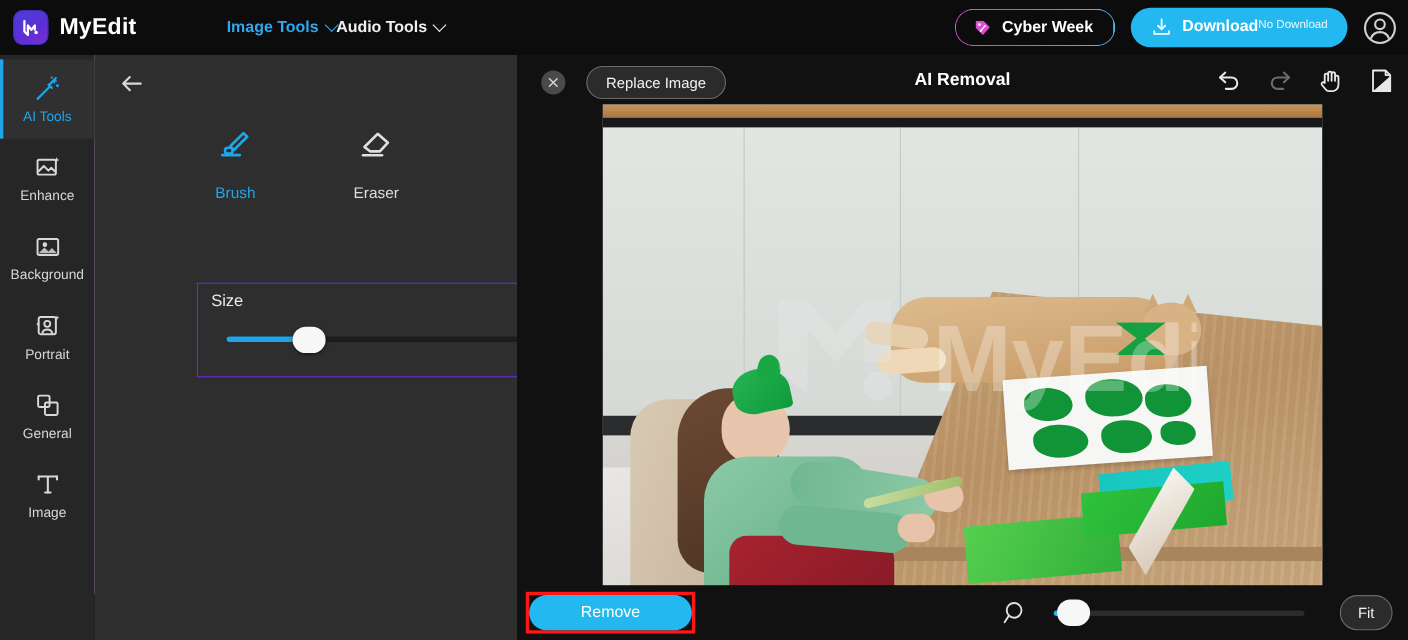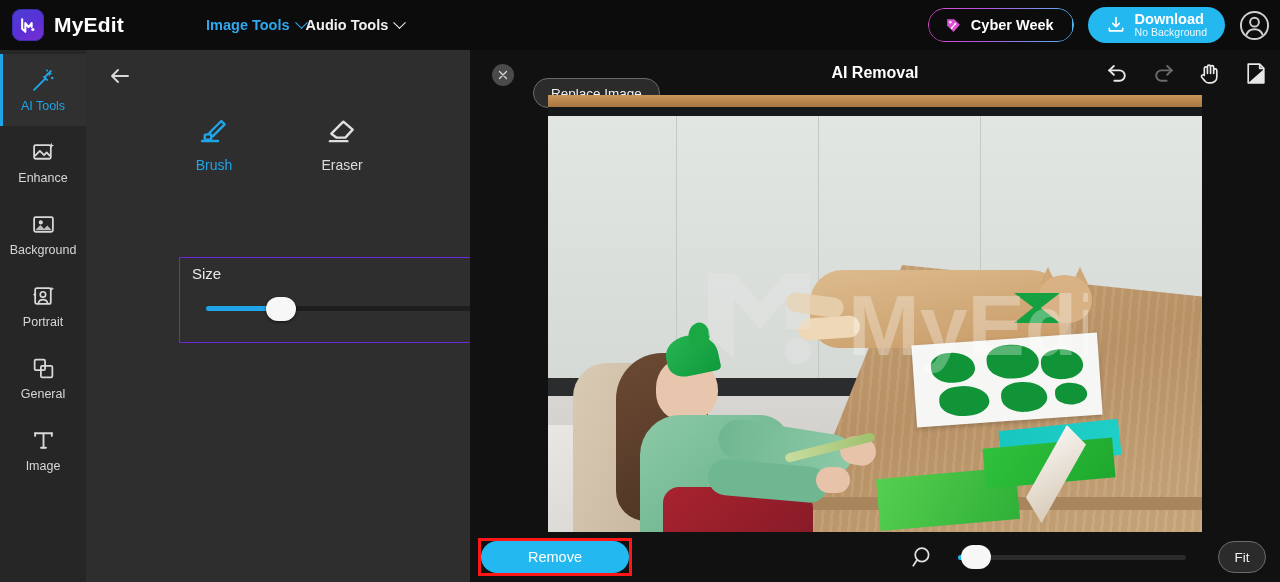--- a/index.html
+++ b/index.html
@@ -42,21 +42,21 @@
     content:""; position:absolute; inset:0; border-radius:18px; padding:1.4px;
     background: linear-gradient(100deg, #e04fd0 0%, #b84fe0 35%, #4fb8f0 100%);
     -webkit-mask: linear-gradient(#000 0 0) content-box, linear-gradient(#000 0 0);
     -webkit-mask-composite: xor; mask-composite: exclude;
   }
   .cyber-label { color: #fff; font-size: 14.5px; font-weight: bold; position: relative; }
   .dl-btn {
     height: 36px; padding: 0 18px; border-radius: 19px;
     background: #23b8f0; display: flex; align-items: center; gap: 9px; cursor: pointer;
   }
-  .dl-texts { display: flex; flex-direction: column; line-height: 1.06; }
+  .dl-texts { display: flex; line-height: 1.06; }
   .dl-main { color: #fff; font-size: 14.5px; font-weight: bold; }
   .dl-sub { color: #eaf8ff; font-size: 10.5px; }
   .avatar-btn { width: 31px; height: 31px; cursor: pointer; }
 
   
   .rail {
     position: absolute; left: 0; top: 50px; width: 86px; height: 532px;
     background: #262626; padding-top: 4px;
   }
   .rail-item {
@@ -70,21 +70,21 @@
   .rail-label { font-size: 12.5px; color: #d6d6d6; }
   .rail-item.active .rail-label { color: #1fa5e8; }
 
   
   .panel {
     position: absolute; left: 86px; top: 50px; width: 384px; height: 532px;
     background: #2e2e2e; border-top-left-radius: 0; border-bottom-left-radius: 0;
   }
   .panel-back { position: absolute; left: 22px; top: 14px; cursor: pointer; }
   .modes { position: absolute; left: 0; top: 65px; width: 100%; display: flex; justify-content: center; gap: 58px; }
-  .mode { display: flex; flex-direction: column; align-items: center; gap: 10px; cursor: pointer; width: 70px; }
+  .mode { display: flex; flex-direction: column; align-items: center; gap: 20px; cursor: pointer; width: 70px; }
   .mode-label { font-size: 14px; color: #dcdcdc; }
   .mode.active .mode-label { color: #1fa5e8; }
 
   .size-box {
     position: absolute; left: 93px; top: 207px; width: 361px; height: 86px;
     border: 1px solid #6d28d9;
   }
   .size-label { position: absolute; left: 12px; top: 7px; font-size: 15px; color: #e8e8e8; }
   .slider-row { position: absolute; left: 26px; top: 42px; width: 332px; display: flex; align-items: center; }
   .track { position: relative; width: 267px; height: 5px; border-radius: 3px; background: #1d1d1d; }
@@ -104,21 +104,21 @@
   .chev-left { width: 7px; height: 7px; border-left: 1.6px solid #cfcfcf; border-bottom: 1.6px solid #cfcfcf; transform: rotate(45deg); margin-left: 2px; }
 
   
   .stage { position: absolute; left: 470px; top: 50px; width: 810px; height: 532px; background: #111; }
   .stage-head { position: relative; height: 48px; }
   .close-btn {
     position: absolute; left: 22px; top: 14px; width: 22px; height: 22px; border-radius: 50%;
     background: #4a4a4a; display: flex; align-items: center; justify-content: center; cursor: pointer;
   }
   .replace-btn {
-    position: absolute; left: 63px; top: 28px; height: 30px; padding: 0 17px;
+    position: absolute; left: 63px; top: 10px; height: 30px; padding: 0 17px;
     border: 1px solid #6a6a6a; border-radius: 16px; background: #2b2b2b;
     display: flex; align-items: center; color: #f2f2f2; font-size: 13.5px; cursor: pointer;
   }
   .stage-title {
     position: absolute; left: 0; top: 14px; width: 100%; text-align: center;
     color: #fff; font-size: 16px; font-weight: bold;
   }
   .stage-tools { position: absolute; right: 12px; top: 11px; display: flex; align-items: center; gap: 21px; }
   .tool-ic { cursor: pointer; }
 
@@ -286,21 +286,21 @@
         <span class="cyber-label">Cyber Week</span>
       </div>
 
       <div class="dl-btn">
         <svg width="20" height="20" viewBox="0 0 24 24">
           <path d="M12 3 V14 M12 14 L8 10 M12 14 L16 10" fill="none" stroke="#fff" stroke-width="1.9" stroke-linecap="round" stroke-linejoin="round"></path>
           <path d="M4 16 V19 H20 V16" fill="none" stroke="#fff" stroke-width="1.9" stroke-linecap="round" stroke-linejoin="round"></path>
         </svg>
         <div class="dl-texts">
           <span class="dl-main">Download</span>
-          <span class="dl-sub">No Background</span>
+          <span class="dl-sub">No Download</span>
         </div>
       </div>
 
       <svg class="avatar-btn" viewBox="0 0 24 24">
         <circle cx="12" cy="12" r="10.5" fill="none" stroke="#cfcfcf" stroke-width="1.5"></circle>
         <circle cx="12" cy="9.4" r="3.4" fill="none" stroke="#cfcfcf" stroke-width="1.5"></circle>
         <path d="M5.6 19.4 a6.8 6.8 0 0 1 12.8 0" fill="none" stroke="#cfcfcf" stroke-width="1.5"></path>
       </svg>
     </div>
   </div>

